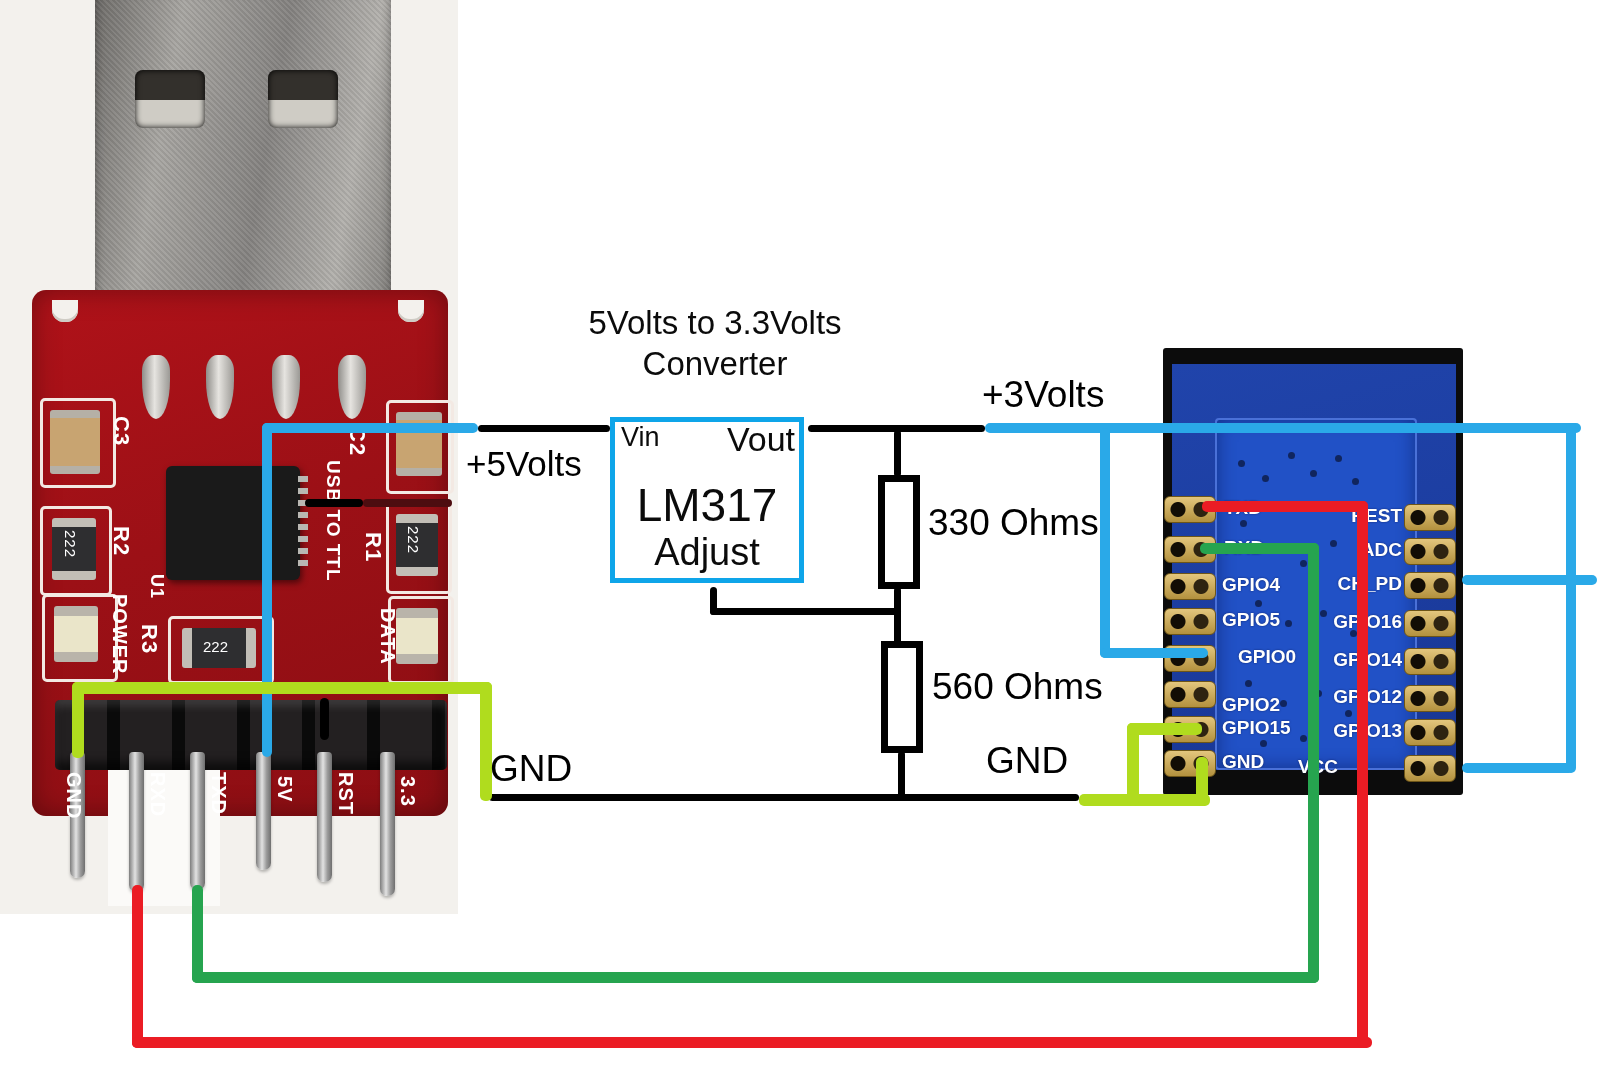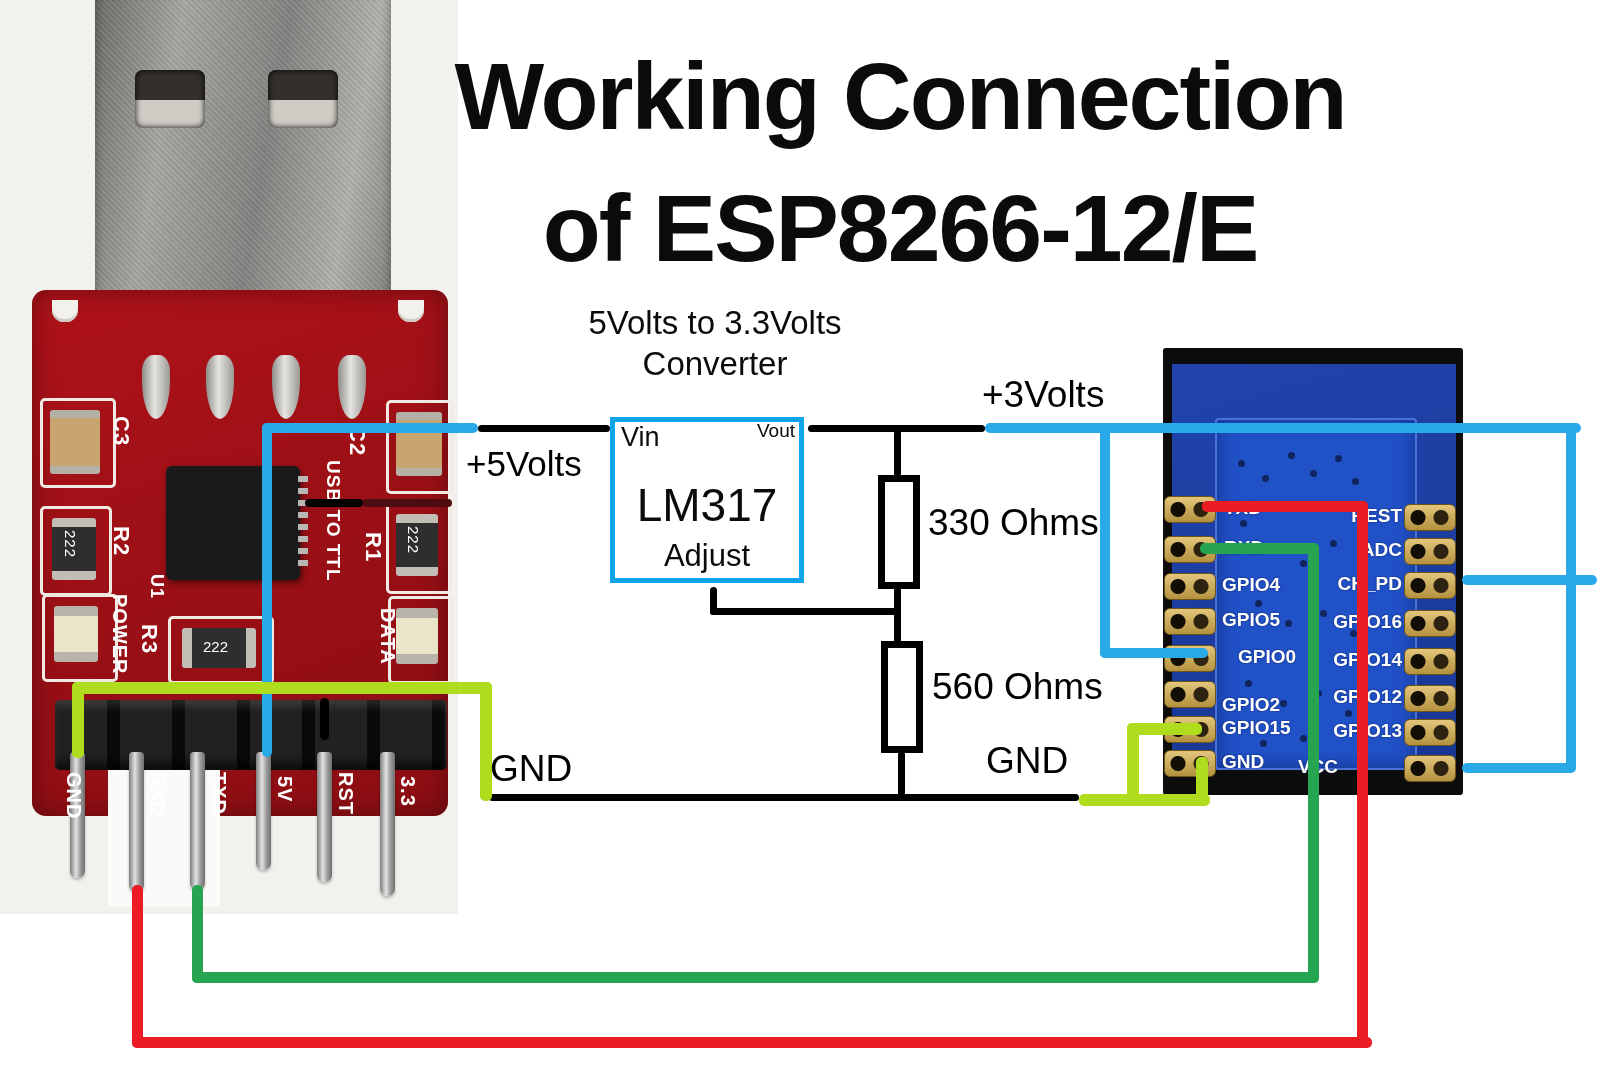--- a/index.html
+++ b/index.html
@@ -153,35 +153,31 @@
   <div class="esp-lbl" style="left:1222px;top:751px;">GND</div>
   <div class="esp-lbl esp-lbl-r" style="left:1274px;top:505px;">REST</div>
   <div class="esp-lbl esp-lbl-r" style="left:1274px;top:539px;">ADC</div>
   <div class="esp-lbl esp-lbl-r" style="left:1274px;top:573px;">CH_PD</div>
   <div class="esp-lbl esp-lbl-r" style="left:1274px;top:611px;">GPIO16</div>
   <div class="esp-lbl esp-lbl-r" style="left:1274px;top:649px;">GPIO14</div>
   <div class="esp-lbl esp-lbl-r" style="left:1274px;top:686px;">GPIO12</div>
   <div class="esp-lbl esp-lbl-r" style="left:1274px;top:720px;">GPIO13</div>
   <div class="esp-lbl esp-lbl-r" style="left:1210px;top:756px;text-align:right;">VCC</div>
 
-  <div class="abs" style="left:400px;top:30px;width:1000px;text-align:center;font-weight:700;letter-spacing:-2px;line-height:132px;font-size:95px;">
-    <div>Working Connection</div>
-    <div>of ESP8266-12/E</div>
-  </div>
 
   <div class="abs" style="left:555px;top:302px;width:320px;text-align:center;font-size:33px;line-height:41px;">
     <div>5Volts to 3.3Volts</div>
     <div>Converter</div>
   </div>
 
   <div class="abs" style="left:610px;top:417px;width:184px;height:156px;border:5px solid #0ea5e9;background:#fff;">
     <div class="abs" style="left:6px;top:0px;font-size:27px;">Vin</div>
-    <div class="abs" style="right:4px;top:-2px;font-size:19px;">Vout</div>
+    <div class="abs" style="right:4px;top:-2px;font-size:34px;">Vout</div>
     <div class="abs" style="left:0;top:56px;width:100%;text-align:center;font-size:46px;">LM317</div>
-    <div class="abs" style="left:0;bottom:4px;width:100%;text-align:center;font-size:31px;">Adjust</div>
+    <div class="abs" style="left:0;bottom:4px;width:100%;text-align:center;font-size:38px;">Adjust</div>
   </div>
 
   <div class="wire blk" style="left:478px;top:425px;width:132px;height:7px;"></div>
   <div class="wire blk" style="left:808px;top:425px;width:177px;height:7px;"></div>
   <div class="wire blk" style="left:894px;top:430px;width:7px;height:47px;"></div>
   <div class="resbox" style="left:878px;top:475px;width:28px;height:100px;"></div>
   <div class="wire blk" style="left:894px;top:587px;width:7px;height:58px;"></div>
   <div class="wire blk" style="left:710px;top:587px;width:7px;height:28px;"></div>
   <div class="wire blk" style="left:710px;top:608px;width:191px;height:7px;"></div>
   <div class="resbox" style="left:881px;top:641px;width:28px;height:98px;"></div>

